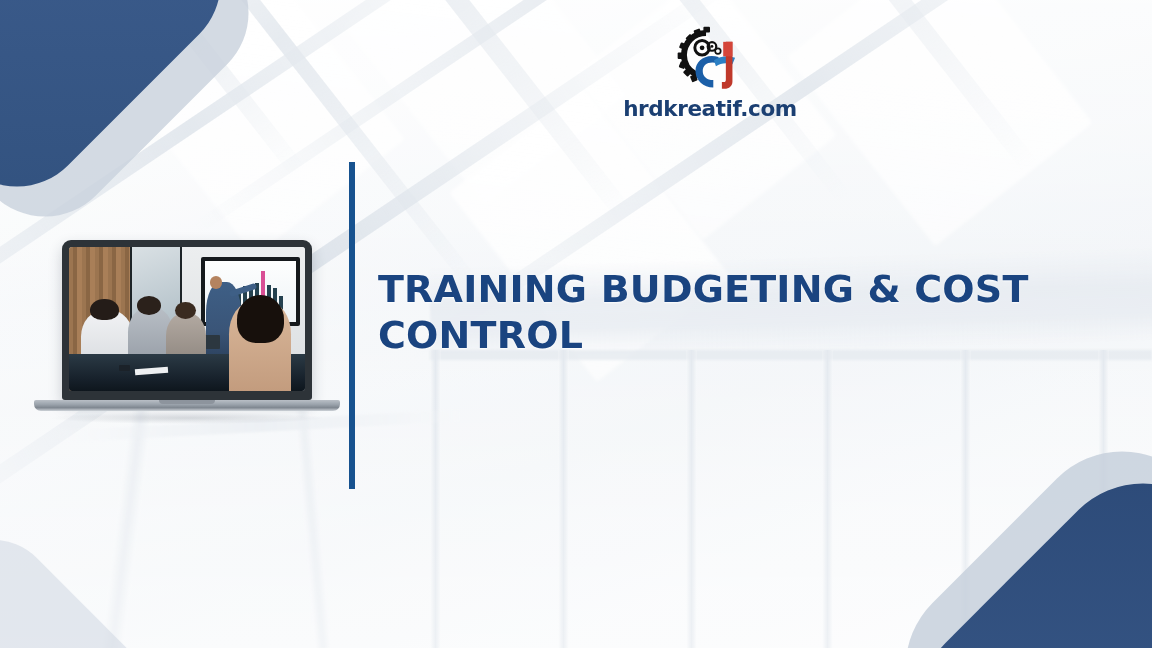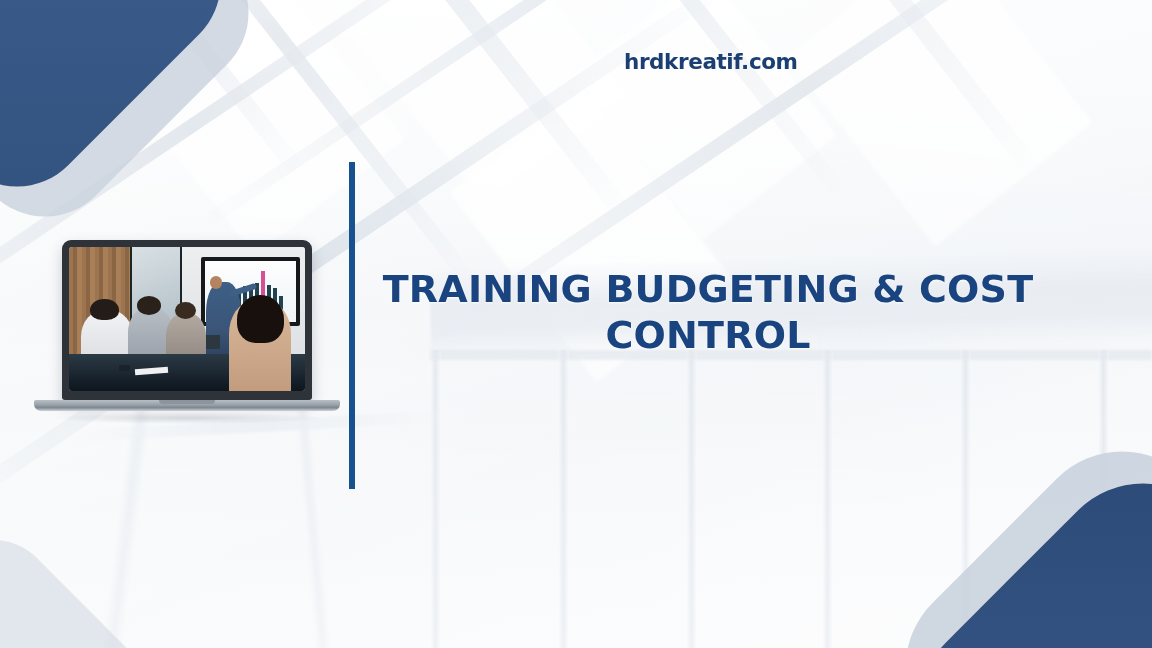--- a/index.html
+++ b/index.html
@@ -120,41 +120,41 @@
   
   .bl-light {
     left:-132px; bottom:-168px; width:250px; height:250px;
     background:#cfd7e1; opacity:0.55;
     border-radius:62px; transform:rotate(45deg);
   }
 
   
   .logo-block {
     position:absolute; left:624px; top:26px; width:172px;
-    display:flex; flex-direction:row; align-items:center;
+    display:flex; flex-direction:column; align-items:center;
   }
   .logo-mark { width:66px; height:66px; display:block; }
   .logo-word {
     margin-top:4px;
     font-family:"DejaVu Sans", sans-serif;
     font-size:21.5px; font-weight:bold; letter-spacing:-0.4px;
     color:#1b3f72; white-space:nowrap;
   }
 
   
   .accent-bar {
     position:absolute; left:349px; top:162px;
     width:6px; height:327px;
     background:#17528f;
   }
 
   
   .title-wrap {
     position:absolute; left:378px; top:266px; width:660px;
-    text-align:center;
+    text-align:left;
   }
   .title-text {
     font-family:"DejaVu Sans", sans-serif;
     font-size:38px; line-height:1.22;
     font-weight:bold; letter-spacing:0.2px;
     color:#1a4480;
     text-transform:uppercase;
     text-shadow:0 1px 2px rgba(255,255,255,0.85);
   }
 

